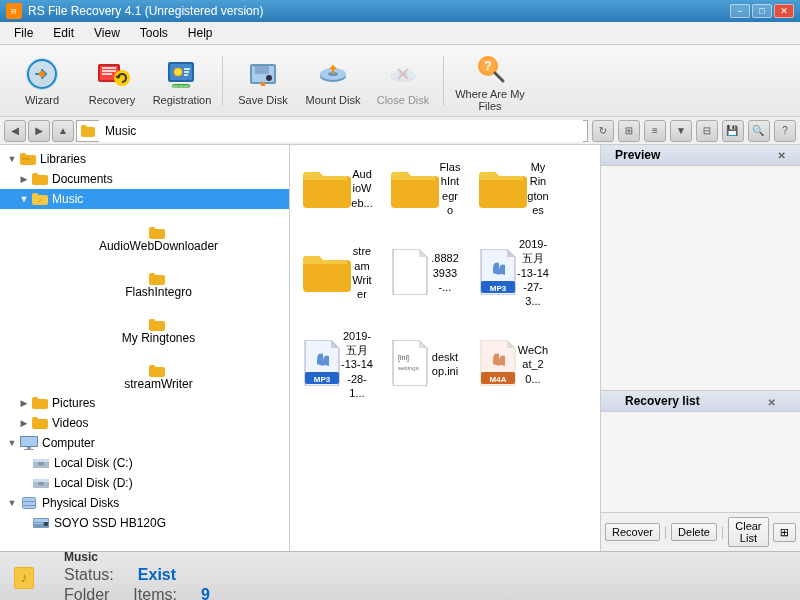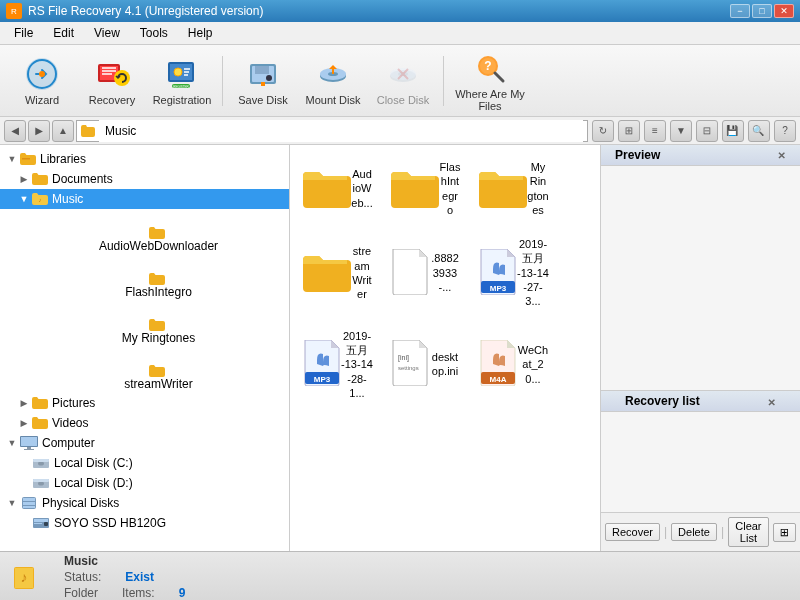--- a/index.html
+++ b/index.html
@@ -192,21 +192,21 @@
       border-top: 1px solid #bbb;
       display: flex;
       align-items: center;
       padding: 4px 12px;
       gap: 16px;
     }
     #status-icon { width: 36px; height: 36px; }
     #status-info { display: flex; flex-direction: column; gap: 2px; }
     .status-row { display: flex; gap: 24px; }
     .status-label { font-size: 12px; font-weight: bold; color: #333; }
-    .status-value { font-size: 12px; color: #555; }
+    .status-value { font-size: 16px; color: #555; }
     .status-highlight { color: #0066cc; font-weight: bold; }
     .close-x { font-size: 10px; color: #666; cursor: pointer; }
   </style>
 </head>
 <body>
 
 <div id="titlebar">
   <div id="titlebar-left">
     <div id="titlebar-icon">
       <svg width="14" height="14" viewBox="0 0 14 14">

